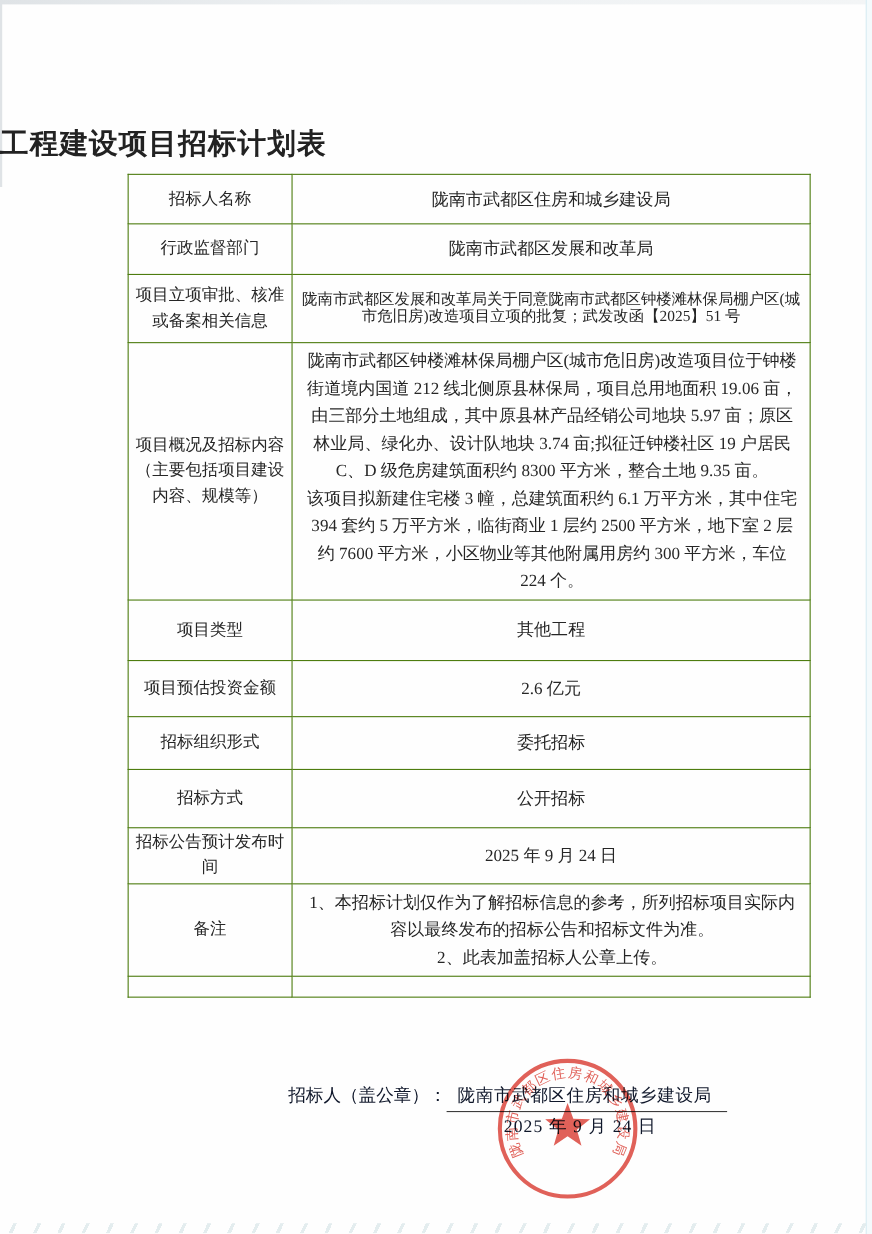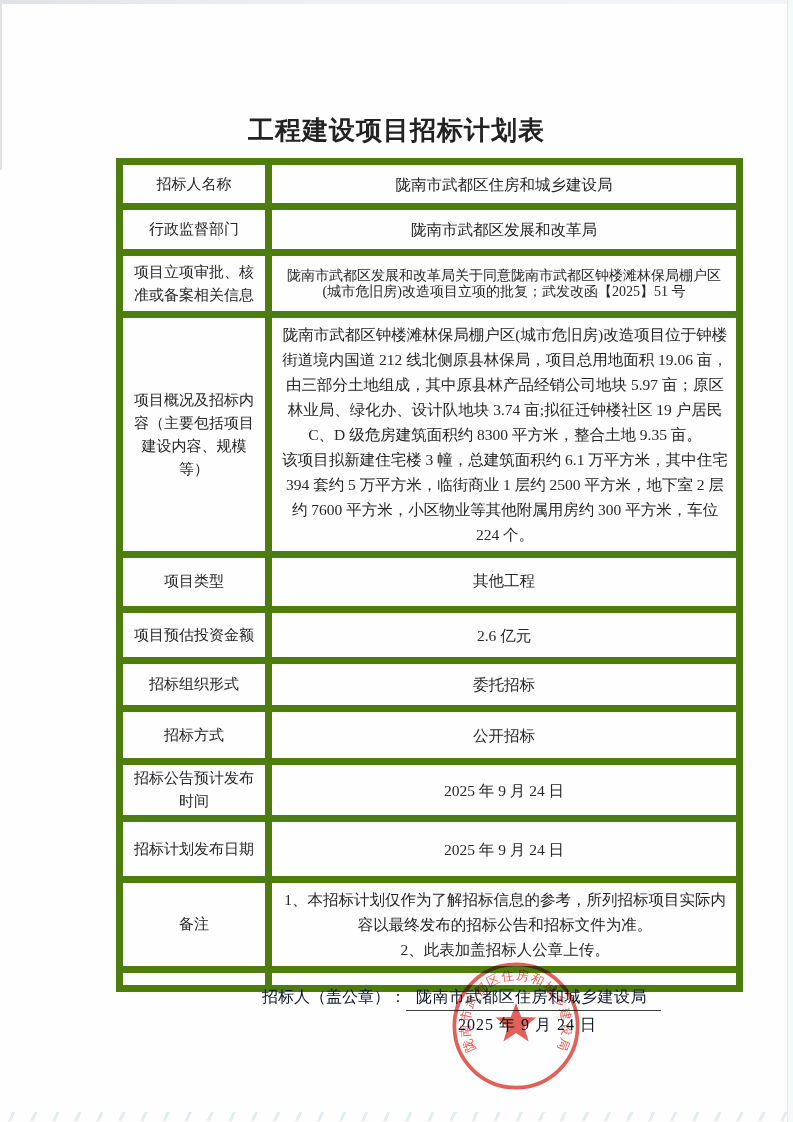--- a/index.html
+++ b/index.html
@@ -26,29 +26,29 @@
     background: #f4fafc; border-left: 1px solid #d9edf3;
   }
   .bottom-edge {
     position: absolute; bottom: 1px; left: 0; width: 100%; height: 9px;
     background: repeating-linear-gradient(115deg,
       transparent 0 11px, #dfeaec 11px 14px, transparent 14px 20px);
     opacity: 0.85;
   }
   .doc-title {
     position: absolute; top: 113px; left: 0; width: 100%;
-    text-align: center; font-size: 26px; font-weight: 700;
+    text-align: left; font-size: 26px; font-weight: 700;
     letter-spacing: 1px; color: #222;
   }
   table.plan-table {
     position: absolute; left: 116px; top: 158px;
     width: 620px; table-layout: fixed; border-collapse: collapse;
   }
   .plan-table td {
-    border: 7px solid #4d7c0f;
+    border: 1px solid #4d7c0f;
     font-size: 15.5px;
     vertical-align: middle;
     overflow: hidden;
   }
   .plan-table td.lbl {
     text-align: center; padding: 2px 4px; line-height: 23px; font-size: 15px;
   }
   .plan-table td.val {
     text-align: center; padding: 2px 8px; line-height: 25px;
   }
@@ -137,24 +137,20 @@
       <td class="val">委托招标</td>
     </tr>
     <tr class="r8">
       <td class="lbl">招标方式</td>
       <td class="val">公开招标</td>
     </tr>
     <tr class="r9">
       <td class="lbl">招标公告预计发布时间</td>
       <td class="val">2025 年 9 月 24 日</td>
     </tr>
-    <tr class="r10">
-      <td class="lbl">招标计划发布日期</td>
-      <td class="val">2025 年 9 月 24 日</td>
-    </tr>
     <tr class="r11">
       <td class="lbl">备注</td>
       <td class="val-left">
         <div>1、本招标计划仅作为了解招标信息的参考，所列招标项目实际内容以最终发布的招标公告和招标文件为准。</div>
         <div>2、此表加盖招标人公章上传。</div>
       </td>
     </tr>
     <tr class="r12">
       <td class="lbl"></td>
       <td class="val"></td>

